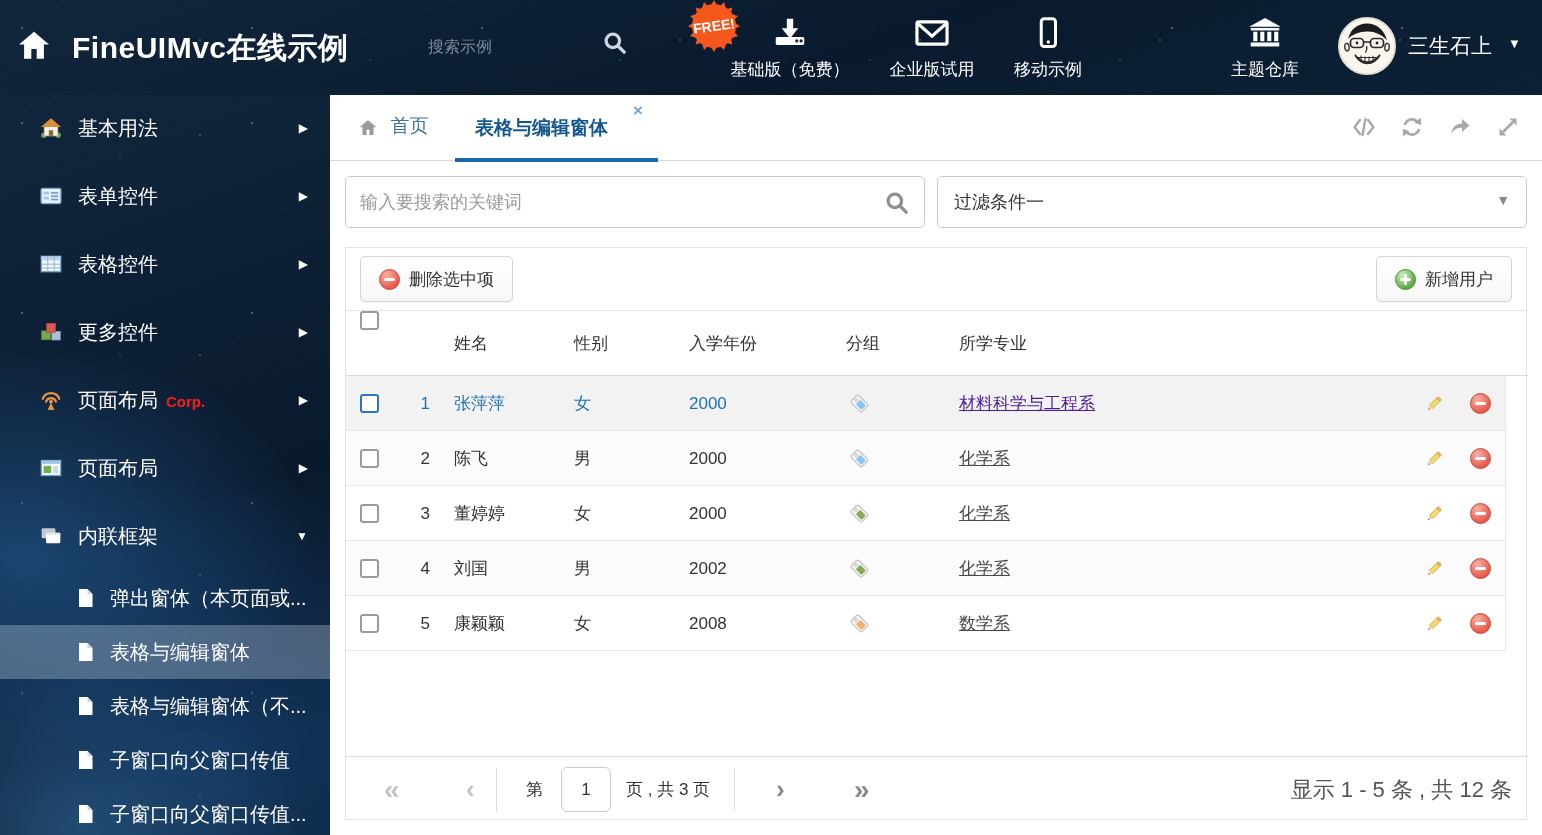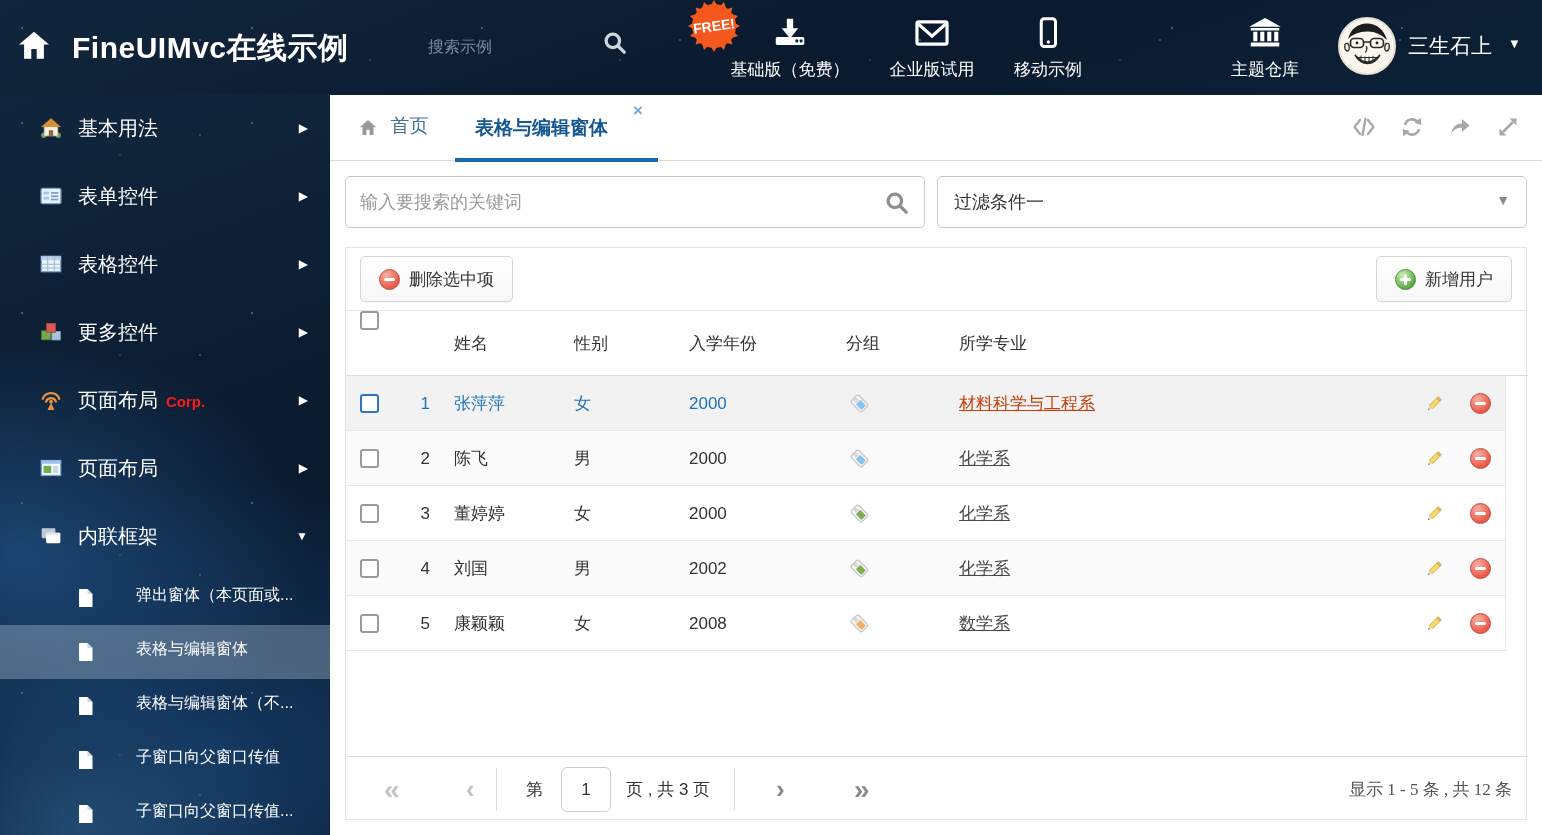--- a/index.html
+++ b/index.html
@@ -45,21 +45,21 @@
       radial-gradient(520px 380px at 68% 88%, rgba(30,90,160,.38), transparent 70%),
       radial-gradient(300px 220px at 25% 99%, rgba(96,175,235,.28), transparent 75%);
   }
   .side-item { position:absolute; left:0; width:330px; height:68px; color:#fff; cursor:pointer; z-index:2; }
   .side-item .ic { position:absolute; left:40px; top:22px; }
   .side-item .lbl { position:absolute; left:78px; top:20px; font-size:20px; white-space:nowrap; }
   .side-item .corp { color:#ff1a1a; font-size:15px; font-weight:bold; margin-left:8px; }
   .side-item .arr { position:absolute; right:22px; top:26px; font-size:12px; color:#fff; }
   .side-sub { position:absolute; left:0; width:330px; height:54px; color:#fff; cursor:pointer; z-index:2; }
   .side-sub .ic { position:absolute; left:76px; top:17px; }
-  .side-sub .lbl { position:absolute; left:110px; top:14px; font-size:16px; white-space:nowrap;margin-left:26px; }
+  .side-sub .lbl { position:absolute; left:110px; top:14px; font-size:20px; white-space:nowrap; }
   .side-sub.active { background:rgba(215,230,245,.30); }
 
   
   .main { position:absolute; left:330px; top:95px; width:1212px; height:740px; background:#fff; }
 
   .tabstrip { position:absolute; left:0; top:0; width:1212px; height:66px; border-bottom:1px solid #d9d9d9; background:#fff; }
   .tab-home { position:absolute; left:28px; top:18px; cursor:pointer; }
   .tab-home .lbl { color:#44749c; font-size:19px; margin-left:8px; vertical-align:3px; }
   .tab-active { position:absolute; left:125px; top:0; width:203px; height:66px; cursor:pointer; }
   .tab-active .lbl { position:absolute; left:20px; top:20px; color:#14578f; font-size:19px; font-weight:bold; white-space:nowrap; }
@@ -103,33 +103,33 @@
   .c-name  { left:108px; }
   .c-gender{ left:228px; }
   .c-year  { left:343px; }
   .c-tag   { left:503px; top:17px; line-height:normal; }
   .c-major { left:613px; }
   .c-edit  { left:1078px; top:17px; line-height:normal; cursor:pointer; }
   .c-del   { left:1124px; top:17px; line-height:normal; cursor:pointer; }
   .h-check { left:14px; top:22px; line-height:normal; }
   .h-name  { left:108px; } .h-gender{ left:228px; } .h-year { left:343px; } .h-tag { left:500px; } .h-major { left:613px; }
   .major-link { text-decoration:underline; color:#4a4a4a; cursor:pointer; }
-  .grid-row.selected .major-link { color:#c2410c; }
+  .grid-row.selected .major-link { color:#4c1d95; }
 
   .checkbox { width:19px; height:19px; border:2px solid #9a9a9a; border-radius:3px; background:#fff; display:inline-block; cursor:pointer; }
   .checkbox.focus { border-color:#2a76c5; }
 
   .pager { position:absolute; left:0; top:508px; width:1182px; height:65px; border-top:1px solid #ddd; }
   .pg { position:absolute; top:0; line-height:65px; cursor:pointer; font-weight:bold; }
   .pg.dis { color:#c3c3c3; cursor:default; }
   .pg.en  { color:#8a8a8a; }
   .pg-divider { position:absolute; top:11px; width:1px; height:43px; background:#ddd; }
   .pg-text { position:absolute; top:0; line-height:65px; font-size:17px; color:#333; white-space:nowrap; }
   .pg-input { position:absolute; left:215px; top:10px; width:50px; height:45px; border:1px solid #ccc; border-radius:6px; text-align:center; font-size:17px; color:#333; outline:none; }
-  .pg-summary { position:absolute; right:16px; top:0; line-height:65px; font-size:17px; color:#555;font-family:Liberation Serif, serif; }
+  .pg-summary { position:absolute; right:16px; top:0; line-height:65px; font-size:22px; color:#555; }
 </style>
 </head>
 <body>
 
 <div class="wrap">
 
   <header class="topbar space">
     <span class="home-ic">
       <svg width="36" height="36" viewBox="0 0 24 24">
           <path d="M12 2.5 L22 11 H18.6 V20.5 H13.8 V14 H10.2 V20.5 H5.4 V11 H2 Z" fill="#fff"></path>

